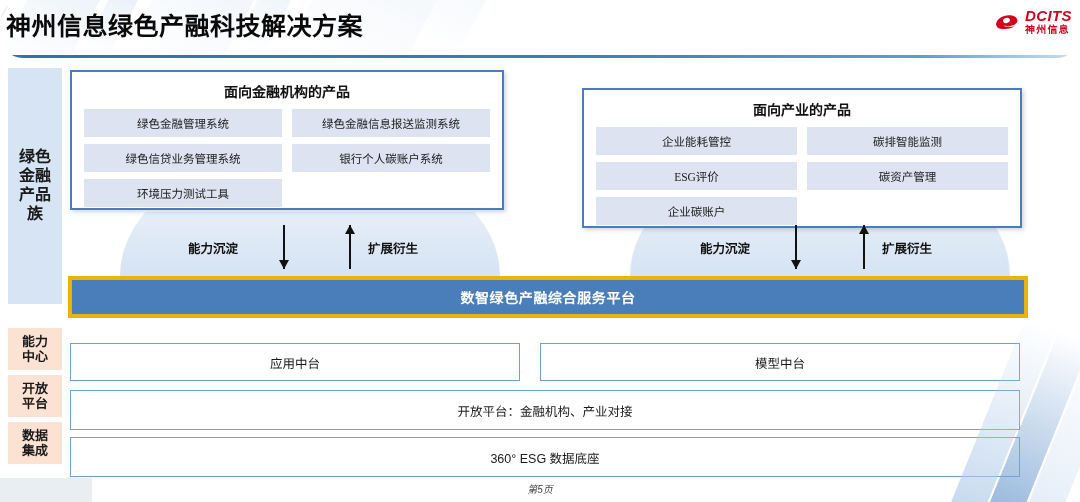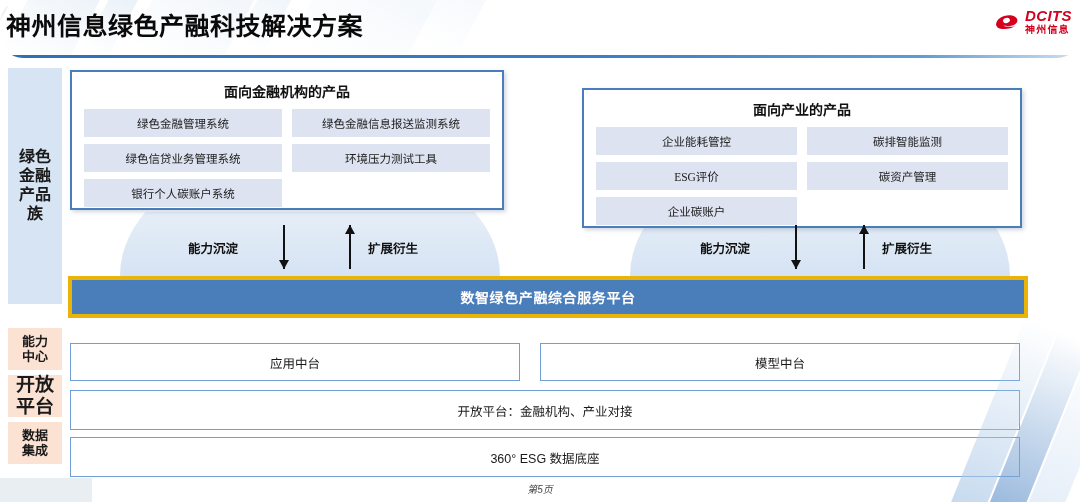--- a/index.html
+++ b/index.html
@@ -128,21 +128,21 @@
   <div class="side blue" style="left:8px;top:68px;width:54px;height:236px;font-size:16px;">
     <span class="txt">绿色
 金融
 产品
 族</span>
   </div>
   <div class="side peach" style="left:8px;top:328px;width:54px;height:42px;font-size:13px;">
     <span class="txt">能力
 中心</span>
   </div>
-  <div class="side peach" style="left:8px;top:375px;width:54px;height:42px;font-size:19px;">
+  <div class="side peach" style="left:8px;top:375px;width:54px;height:42px;font-size:13px;">
     <span class="txt">开放
 平台</span>
   </div>
   <div class="side peach" style="left:8px;top:422px;width:54px;height:42px;font-size:13px;">
     <span class="txt">数据
 集成</span>
   </div>
 
   <div class="arch" style="left:120px;top:212px;width:380px;height:64px;">
     <div class="dome"></div>
@@ -150,22 +150,22 @@
   <div class="arch" style="left:630px;top:212px;width:380px;height:64px;">
     <div class="dome"></div>
   </div>
 
   <div class="panel" style="left:70px;top:70px;width:430px;height:136px;">
     <div class="ptitle">面向金融机构的产品</div>
     <div class="grid">
       <div class="chip">绿色金融管理系统</div>
       <div class="chip">绿色金融信息报送监测系统</div>
       <div class="chip">绿色信贷业务管理系统</div>
+      <div class="chip">银行个人碳账户系统</div>
       <div class="chip">环境压力测试工具</div>
-      <div class="chip">银行个人碳账户系统</div>
     </div>
   </div>
 
   <div class="panel" style="left:582px;top:88px;width:436px;height:136px;font-family:Liberation Serif, serif;">
     <div class="ptitle">面向产业的产品</div>
     <div class="grid">
       <div class="chip">企业能耗管控</div>
       <div class="chip">碳排智能监测</div>
       <div class="chip">ESG评价</div>
       <div class="chip">碳资产管理</div>

